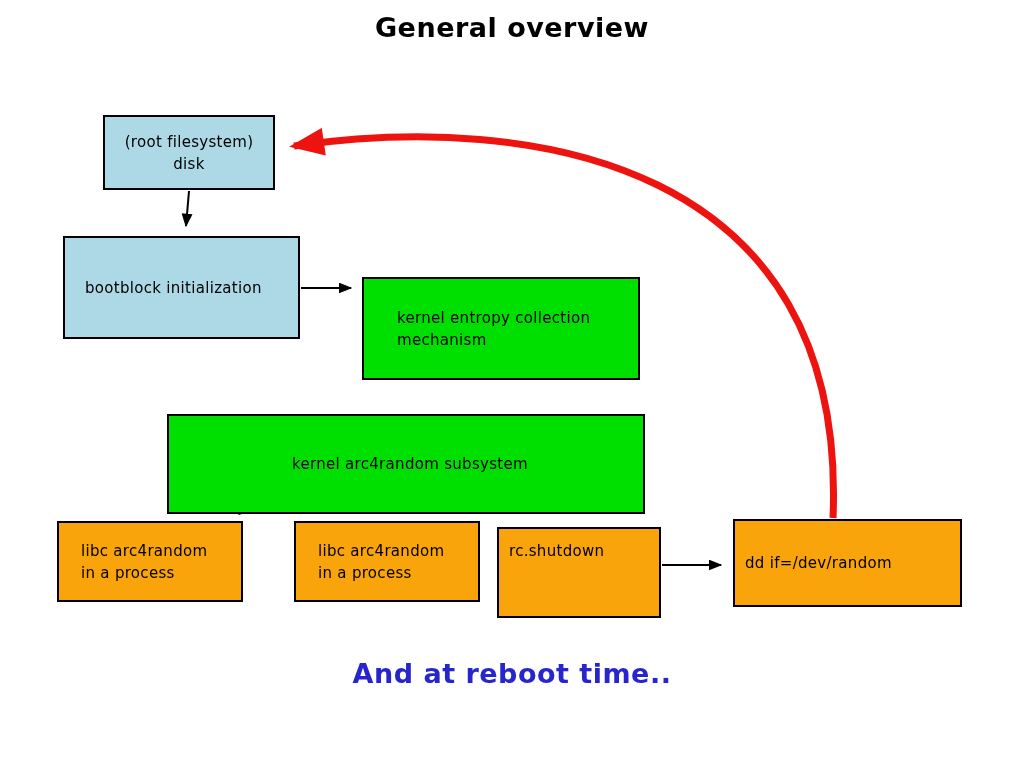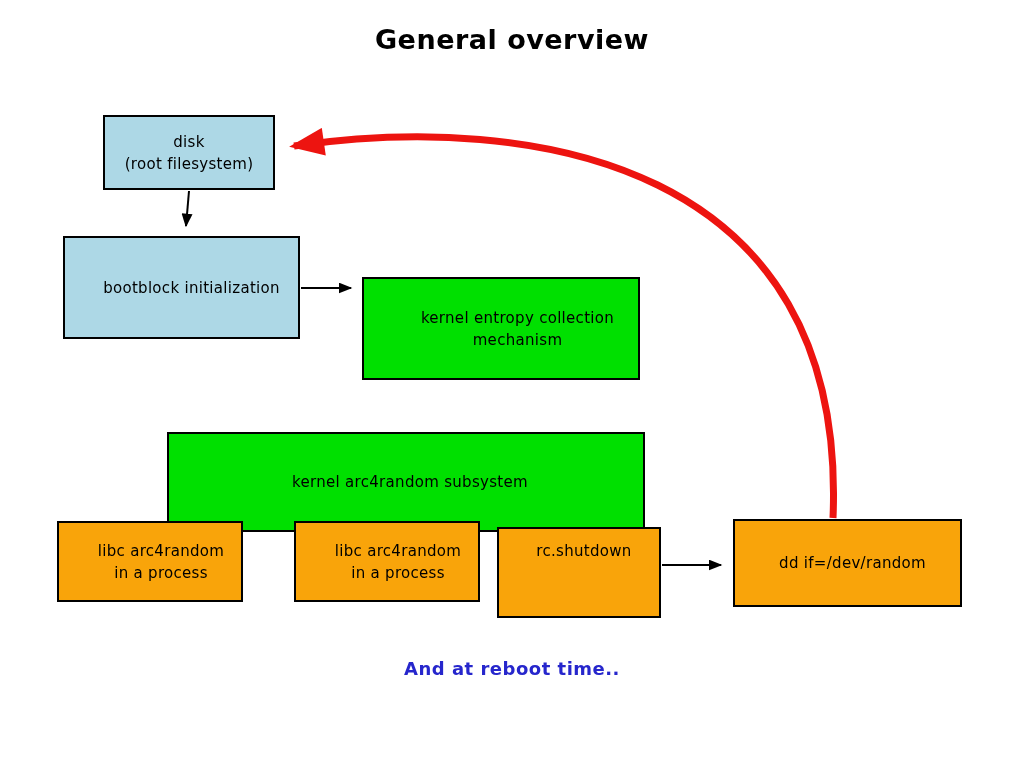--- a/index.html
+++ b/index.html
@@ -1,48 +1,48 @@
 <!DOCTYPE html>
 <html style="--box-blue: #ADD8E6; --box-green: #00E000; --box-orange: #F9A40A; --arrow-red: #ED1410; --caption-blue: #2626CC;"><head>
 <meta charset="utf-8">
 <style>
   html,body{margin:0;padding:0;background:#fff;}
   .stage{
     position:relative;width:1024px;height:768px;background:#fff;overflow:hidden;
     font-family:"DejaVu Sans","Liberation Sans",sans-serif;
   }
   .slide-title{
-    position:absolute;left:0;top:24px;width:100%;text-align:center;
+    position:absolute;left:0;top:12px;width:100%;text-align:center;
     font-size:27px;font-weight:700;letter-spacing:.5px;color:#000;
   }
   .caption{
     position:absolute;left:0;top:658px;width:100%;text-align:center;
-    font-size:18px;font-weight:600;letter-spacing:.5px;color:var(--caption-blue);
+    font-size:27px;font-weight:600;letter-spacing:.5px;color:var(--caption-blue);
   }
   .node{
     position:absolute;border:2px solid #000;box-sizing:border-box;
     display:flex;flex-direction:column;justify-content:center;
-    font-size:15px;line-height:22px;letter-spacing:.3px;color:#000;text-align:center;
+    font-size:15px;line-height:22px;letter-spacing:.3px;color:#000;
   }
   .node .ln{display:block;white-space:nowrap;}
   .blue-box{background:var(--box-blue);}
   .green-box{background:var(--box-green);margin-top:40px;}
   .orange-box{background:var(--box-orange);}
   .t-center{text-align:center;}
   .pl20{padding-left:20px;}
   .pl22{padding-left:22px;}
   .pl33{padding-left:33px;}
   .pl10{padding-left:10px;}
   .top-align{justify-content:flex-start;padding-top:11px;}
   .node .indent2{padding-left:22px;}
   
   .n-disk      {left:103px;top:115px;width:172px;height:75px;}
   .n-bootblock {left:63px; top:236px;width:237px;height:103px;}
   .n-entropy   {left:362px;top:237px;width:278px;height:103px;}
-  .n-arc4      {left:167px;top:392px;width:478px;height:100px;padding-left:8px;}
+  .n-arc4      {left:167px;top:374px;width:478px;height:100px;padding-left:8px;}
   .n-libc1     {left:57px; top:521px;width:186px;height:81px;}
   .n-libc2     {left:294px;top:521px;width:186px;height:81px;}
   .n-rcshutdown{left:497px;top:527px;width:164px;height:91px;}
   .n-dd        {left:733px;top:519px;width:229px;height:88px;}
   svg.arrows{position:absolute;left:0;top:0;width:1024px;height:768px;pointer-events:none;}
   svg.arrows line{stroke:#000;stroke-width:2;}
   svg.arrows .red-edge{stroke:var(--arrow-red);stroke-width:7;fill:none;}
   svg.arrows marker path.blk{fill:#000;}
   svg.arrows marker path.red{fill:var(--arrow-red);}
 </style>
@@ -66,22 +66,22 @@
     <line x1="189" y1="191" x2="186" y2="226" marker-end="url(#mb)"></line>
     <line x1="301" y1="288" x2="351" y2="288" marker-end="url(#mb)"></line>
     <line x1="471" y1="341" x2="456" y2="366" marker-end="url(#mb)"></line>
     <line x1="296" y1="479" x2="239" y2="514" marker-end="url(#mb)"></line>
     <line x1="391" y1="479" x2="384" y2="509" marker-end="url(#mb)"></line>
     <line x1="459" y1="479" x2="504" y2="509" marker-end="url(#mb)"></line>
     <line x1="662" y1="565" x2="721" y2="565" marker-end="url(#mb)"></line>
   </svg>
 
   <div class="node blue-box n-disk t-center">
+    <span class="ln">(root filesystem)</span>
     <span class="ln">disk</span>
-    <span class="ln">(root filesystem)</span>
   </div>
 
   <div class="node blue-box n-bootblock pl20">
     <span class="ln">bootblock initialization</span>
   </div>
 
   <div class="node green-box n-entropy pl33">
     <span class="ln">kernel entropy collection</span>
     <span class="ln">mechanism</span>
   </div>

